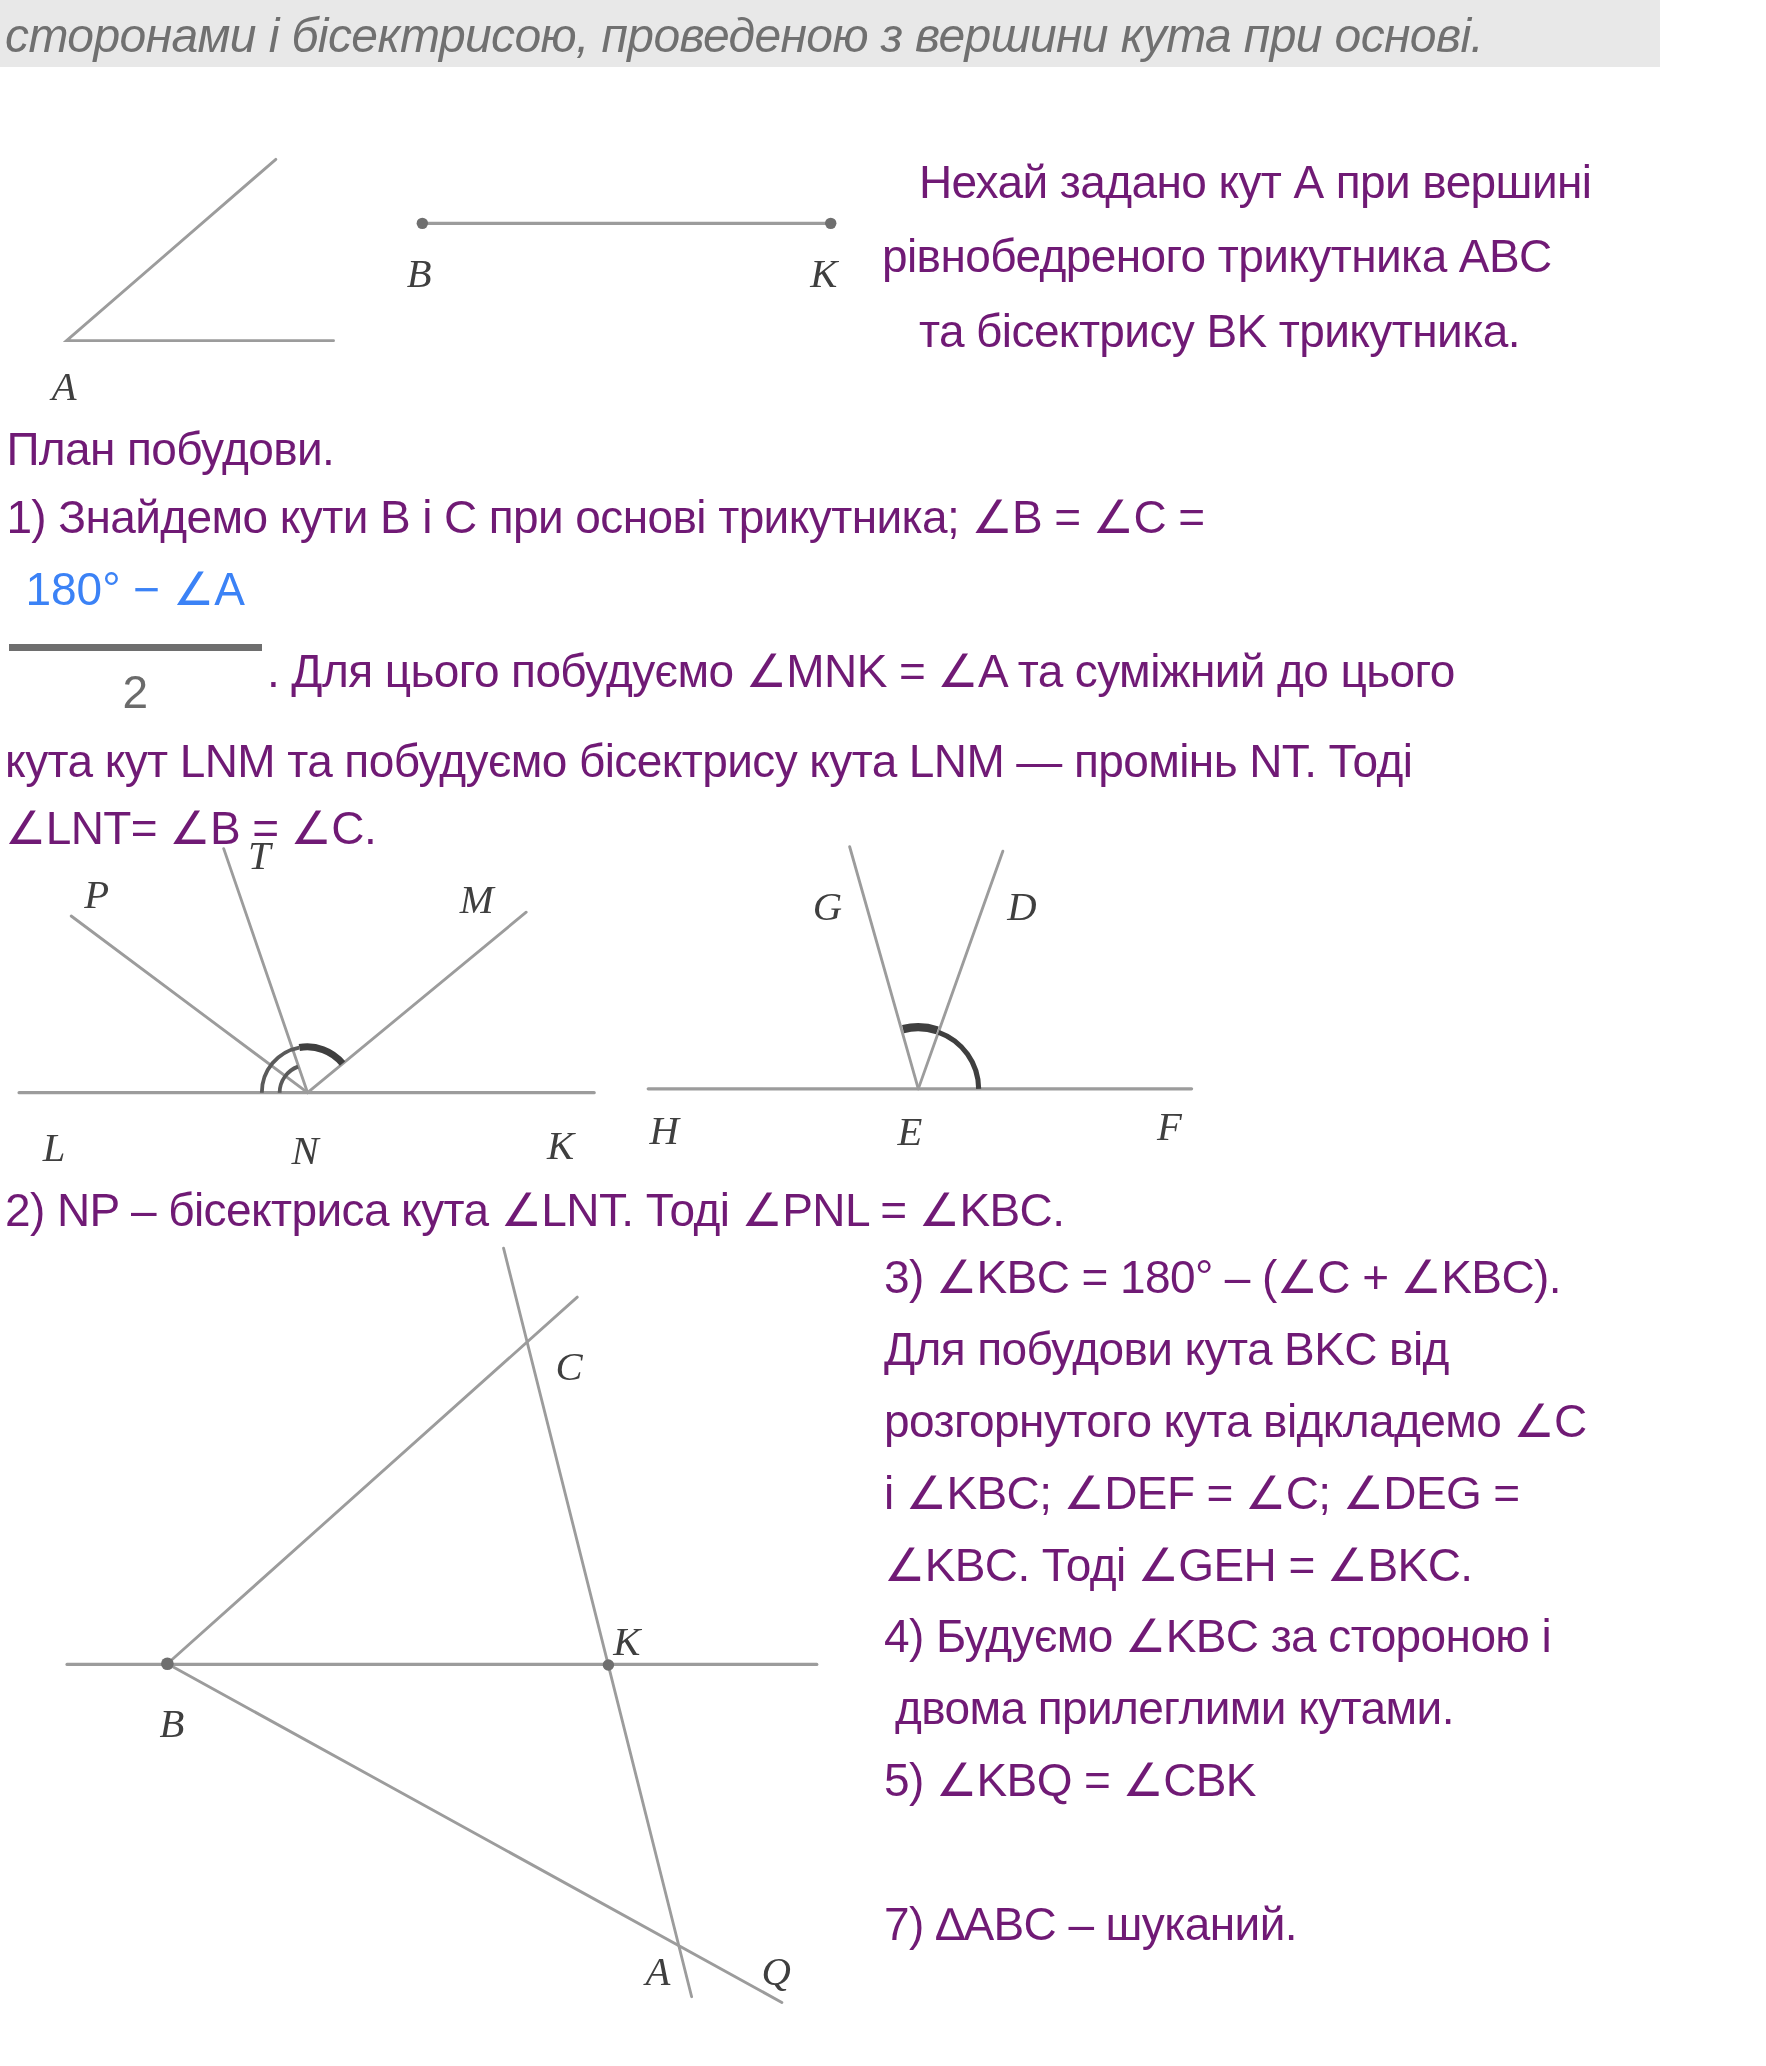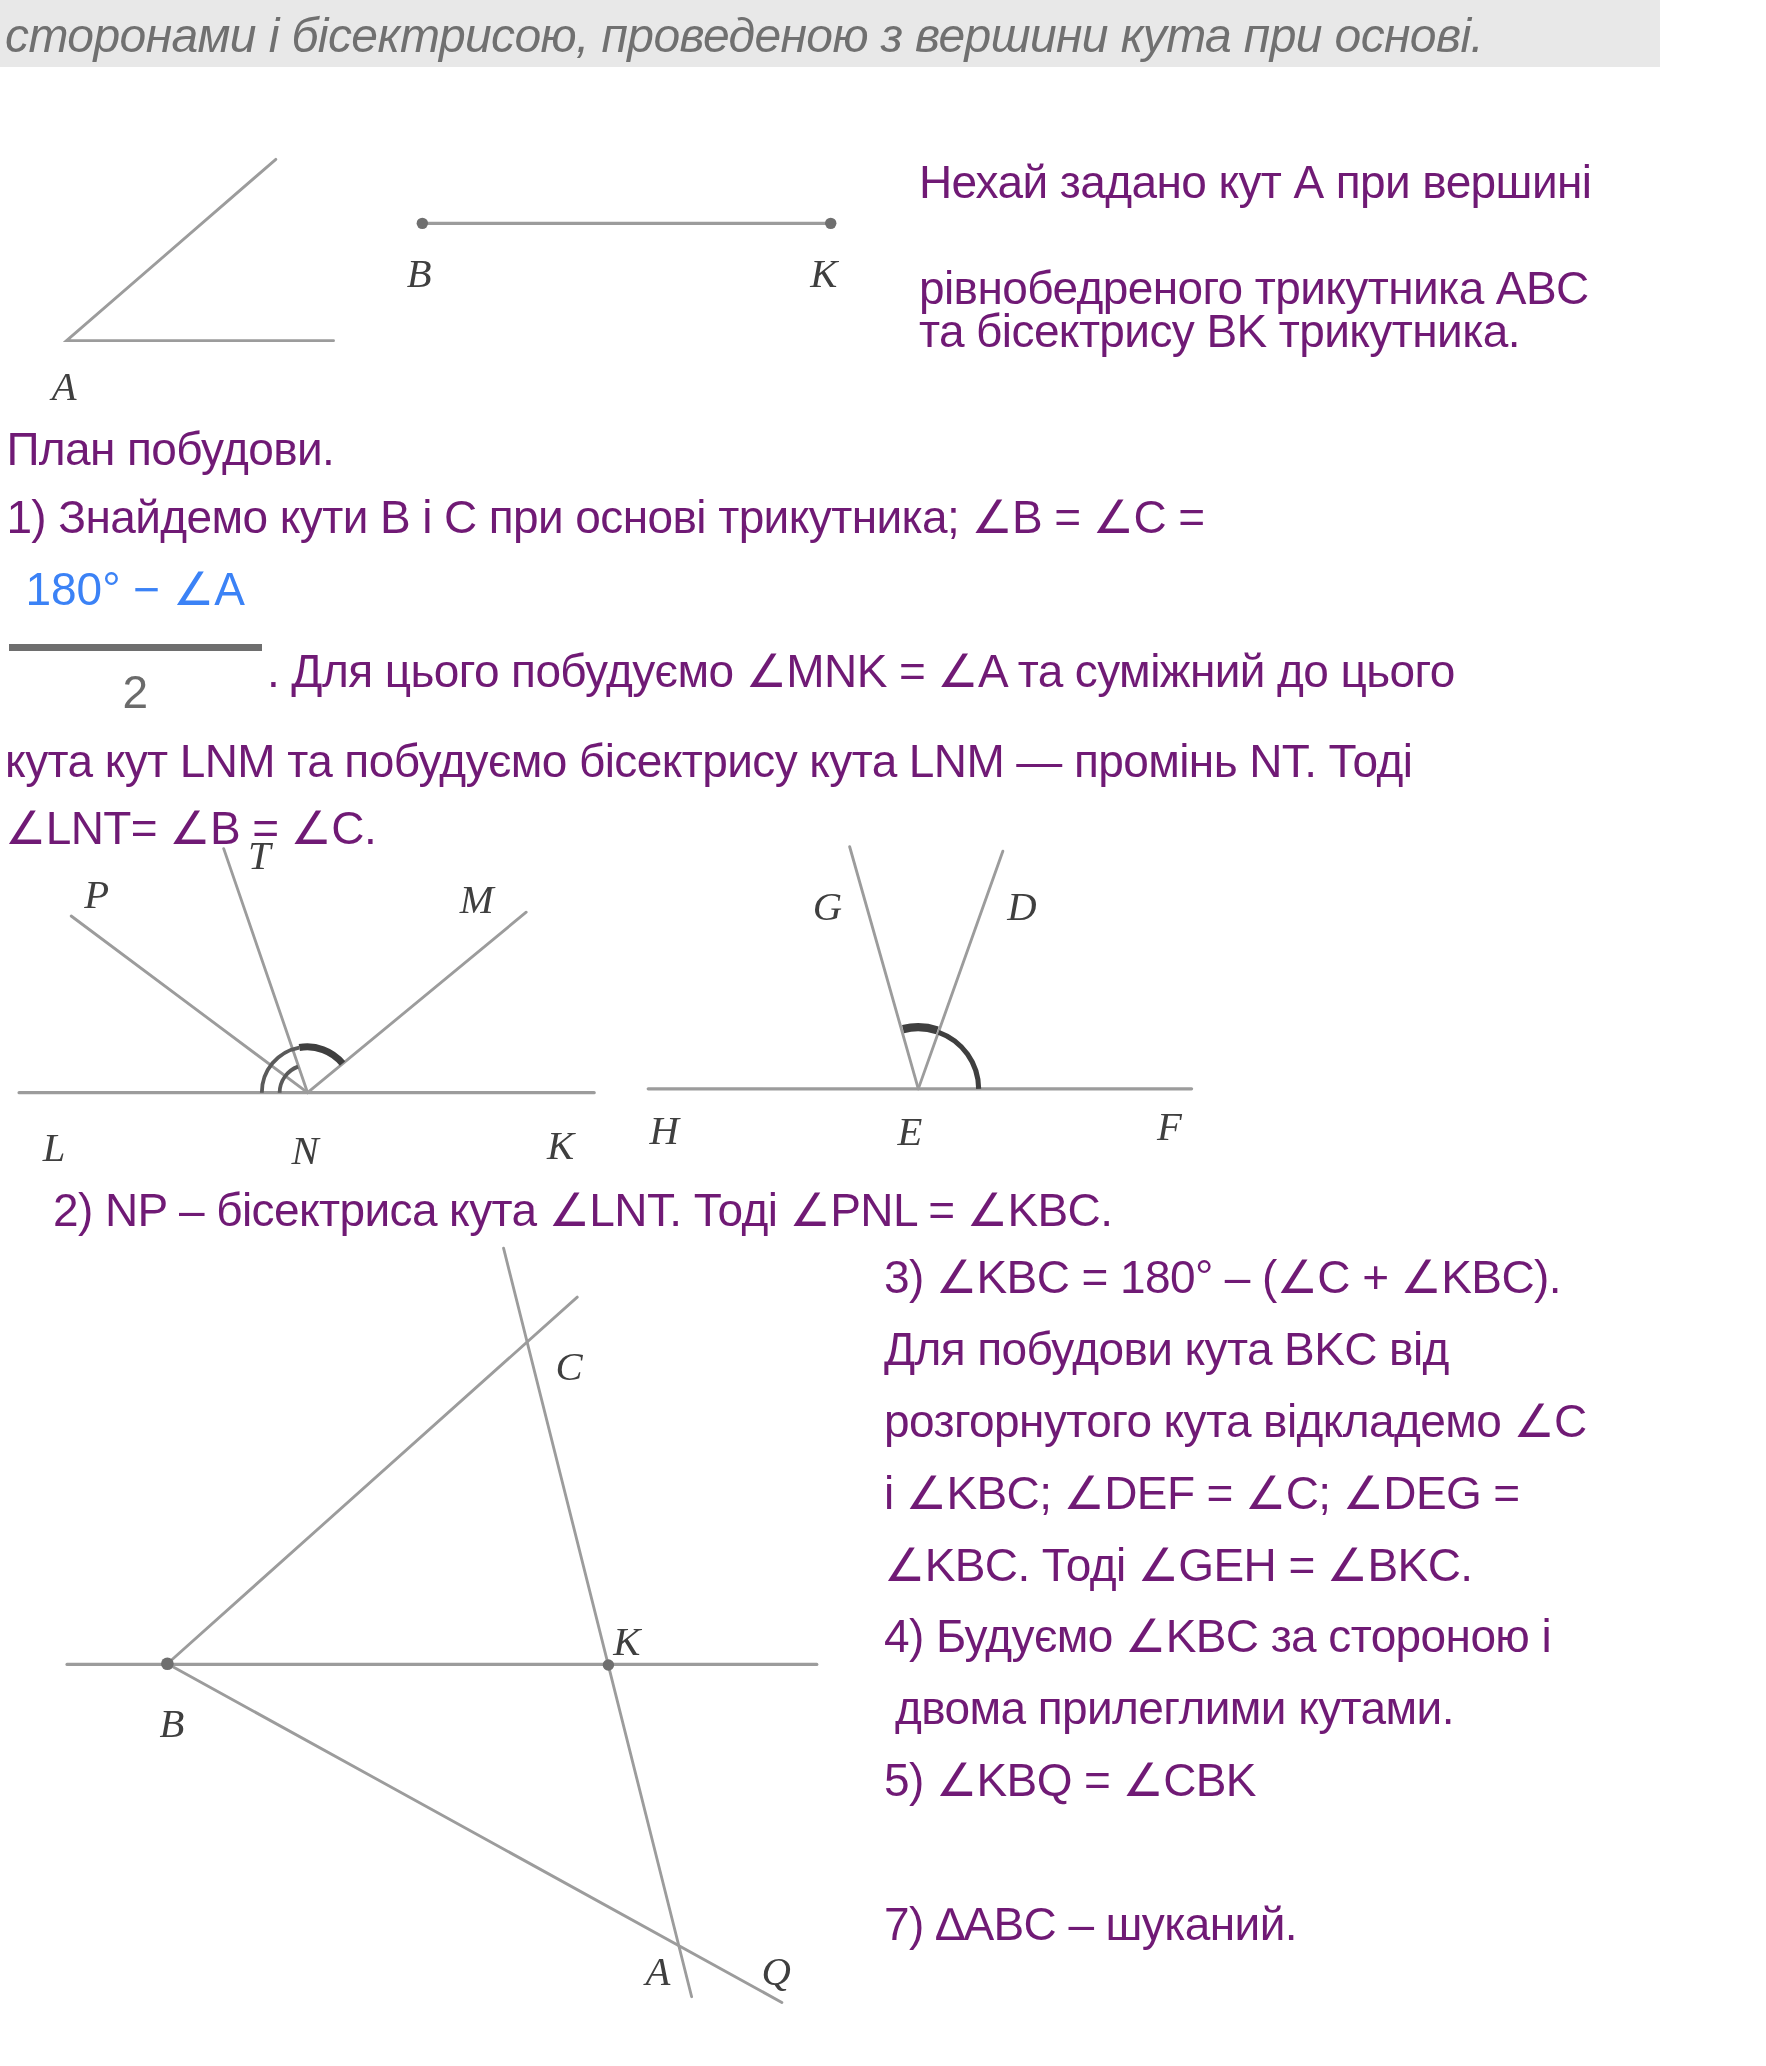--- a/index.html
+++ b/index.html
@@ -39,21 +39,21 @@
     <path class="fig-ray" d="M 434 21 L 104 307 L 525 307"></path>
     <text class="fig-label" x="100" y="400">A</text>
     <line class="fig-line" x1="665" y1="122" x2="1309" y2="122"></line>
     <circle class="fig-dot" cx="665" cy="122" r="9"></circle>
     <circle class="fig-dot" cx="1309" cy="122" r="9"></circle>
     <text class="fig-label" x="660" y="222">B</text>
     <text class="fig-label" x="1298" y="222">K</text>
   </svg>
 
   <div class="abs t" style="left:919px;top:155px;">Нехай задано кут А при вершині</div>
-  <div class="abs t" style="left:919px;top:229px;margin-top:32px;">рівнобедреного трикутника ABC</div>
+  <div class="abs t" style="left:882px;top:229px;">рівнобедреного трикутника ABC</div>
   <div class="abs t" style="left:919px;top:304px;">та бісектрису BK трикутника.</div>
 
   <div class="abs t" style="left:6.4px;top:422px;">План побудови.</div>
   <div class="abs t" style="left:6.4px;top:490px;">1) Знайдемо кути B і C при основі трикутника; ∠B = ∠C =</div>
 
   <div class="abs frac-num" style="left:10.2px;top:562px;width:250px;text-align:center;">180° − ∠A</div>
   <div class="frac-bar" style="left:9px;top:644px;width:253px;"></div>
   <div class="abs frac-den" style="left:10.2px;top:665px;width:250px;text-align:center;">2</div>
 
   <div class="abs t" style="left:267px;top:620px;margin-top:24px;">. Для цього побудуємо ∠MNK = ∠A та суміжний до цього</div>
@@ -81,21 +81,21 @@
     <line class="fig-ray" x1="1445" y1="434" x2="1578" y2="60"></line>
     <path class="fig-arc-dark" stroke-width="8" d="M 1540 434 A 95 95 0 0 0 1477 345"></path>
     <path class="fig-arc-dark" stroke-width="13" d="M 1475 342 A 97 97 0 0 0 1421 340"></path>
     <text class="fig-label" x="1302" y="168">G</text>
     <text class="fig-label" x="1608" y="168">D</text>
     <text class="fig-label" x="1045" y="520">H</text>
     <text class="fig-label" x="1432" y="522">E</text>
     <text class="fig-label" x="1840" y="515">F</text>
   </svg>
 
-  <div class="abs t" style="left:5.1px;top:1183px;margin-left:48px;">2) NP – бісектриса кута ∠LNT. Тоді ∠PNL = ∠KBC.</div>
+  <div class="abs t" style="left:5.1px;top:1183px;">2) NP – бісектриса кута ∠LNT. Тоді ∠PNL = ∠KBC.</div>
 
   <svg style="left:51px;top:1245px;" width="839" height="821" viewBox="0 0 1320 1292">
     <line class="fig-line" x1="25" y1="660" x2="1205" y2="660"></line>
     <line class="fig-ray" x1="712" y1="5" x2="1008" y2="1183"></line>
     <line class="fig-ray" x1="183" y1="659" x2="828" y2="82"></line>
     <line class="fig-ray" x1="183" y1="659" x2="1150" y2="1192"></line>
     <circle class="fig-dot" cx="183" cy="659" r="10"></circle>
     <circle class="fig-dot" cx="877" cy="661" r="9"></circle>
     <text class="fig-label" x="190" y="775">B</text>
     <text class="fig-label" x="815" y="212">C</text>

